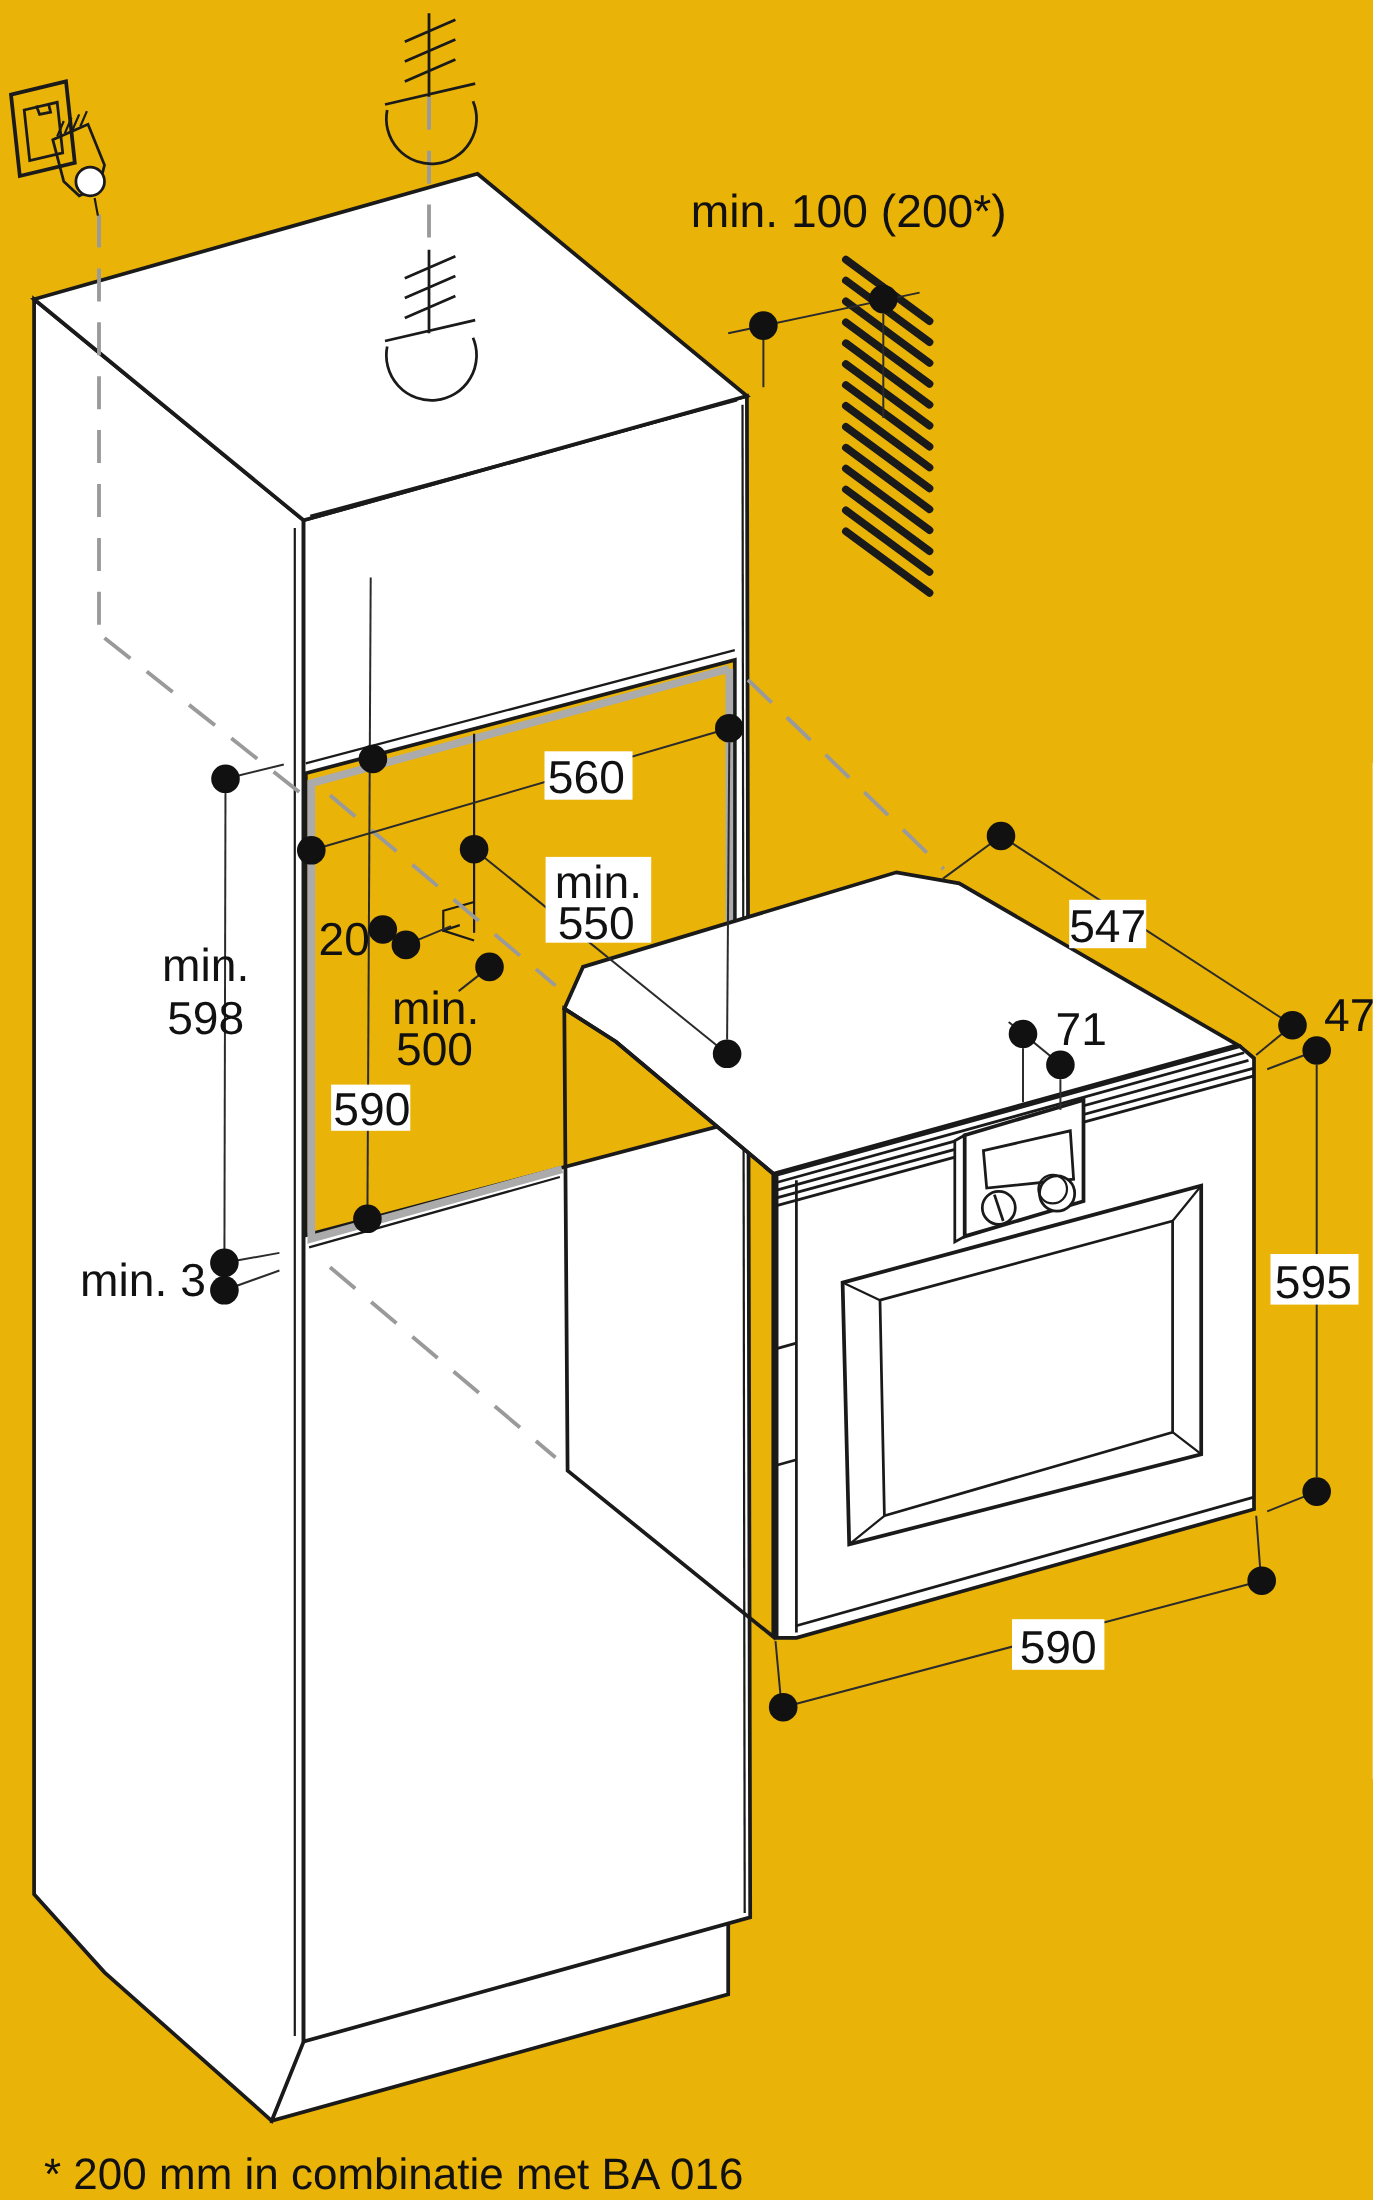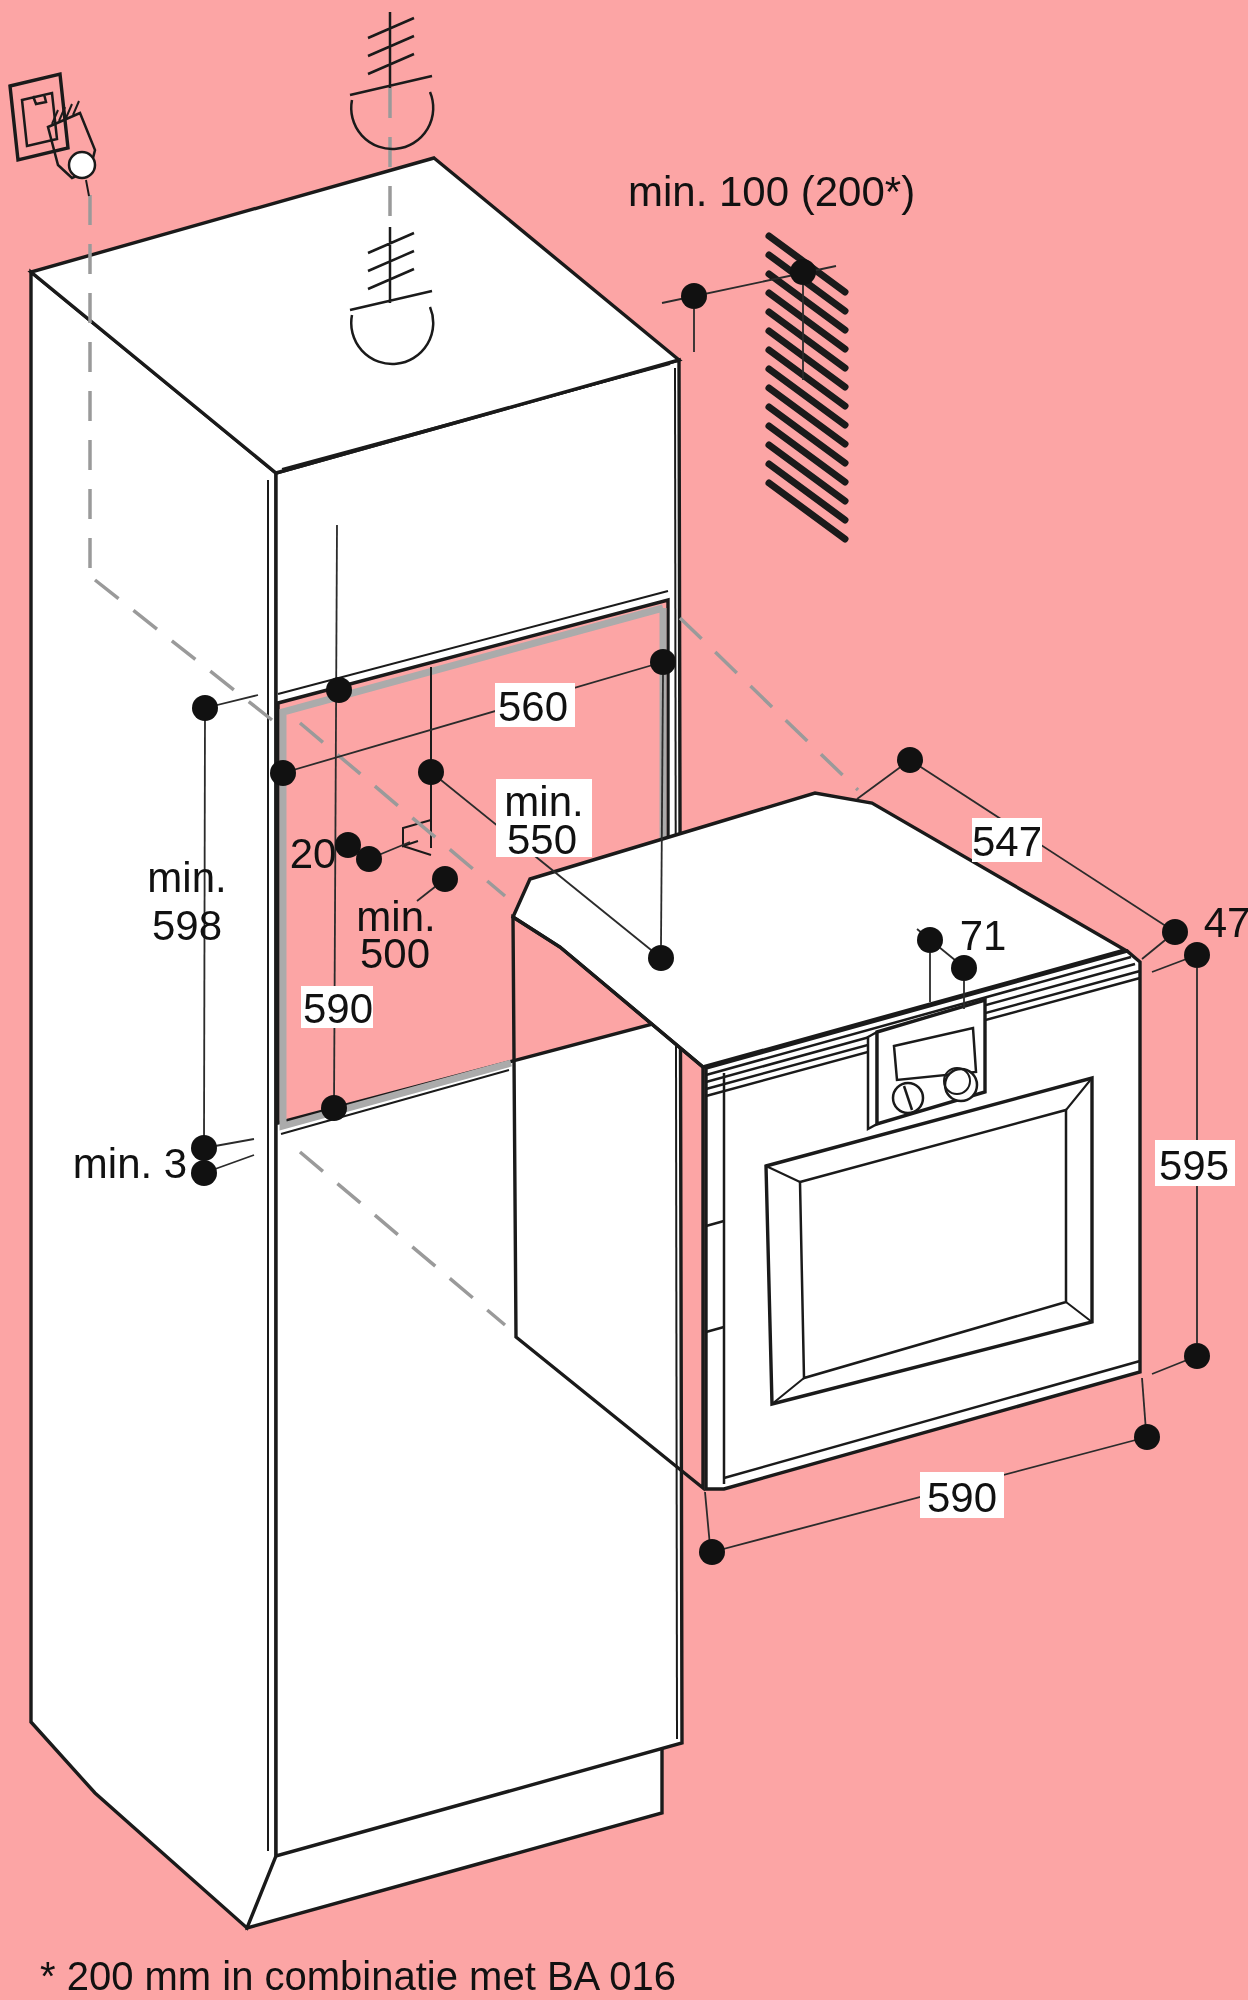--- a/index.html
+++ b/index.html
@@ -1,16 +1,16 @@
 <!DOCTYPE html>
 <html><head>
 <meta charset="utf-8">
 <style>
   html,body{margin:0;padding:0;background:#ffffff;}
-  .stage{width:1248px;height:2000px;position:relative;background:#fca5a5;}
+  .stage{width:1248px;height:2000px;position:relative;background:#eab308;}
   svg{display:block;}
   text{font-family:"Liberation Sans", sans-serif;fill:#111111;}
   .dimtxt{font-size:42px;}
   .foot{font-size:40px;}
   .thin{stroke:#2b2b2b;stroke-width:1.8;fill:none;}
   .thin2{stroke:#1a1a1a;stroke-width:2;fill:none;}
   .mid{stroke:#1a1a1a;stroke-width:2.5;fill:none;}
   .main{stroke:#1a1a1a;stroke-width:3.4;fill:none;}
   .whitefill{fill:#ffffff;}
   .grayline{stroke:#ababab;stroke-width:7;fill:none;}

